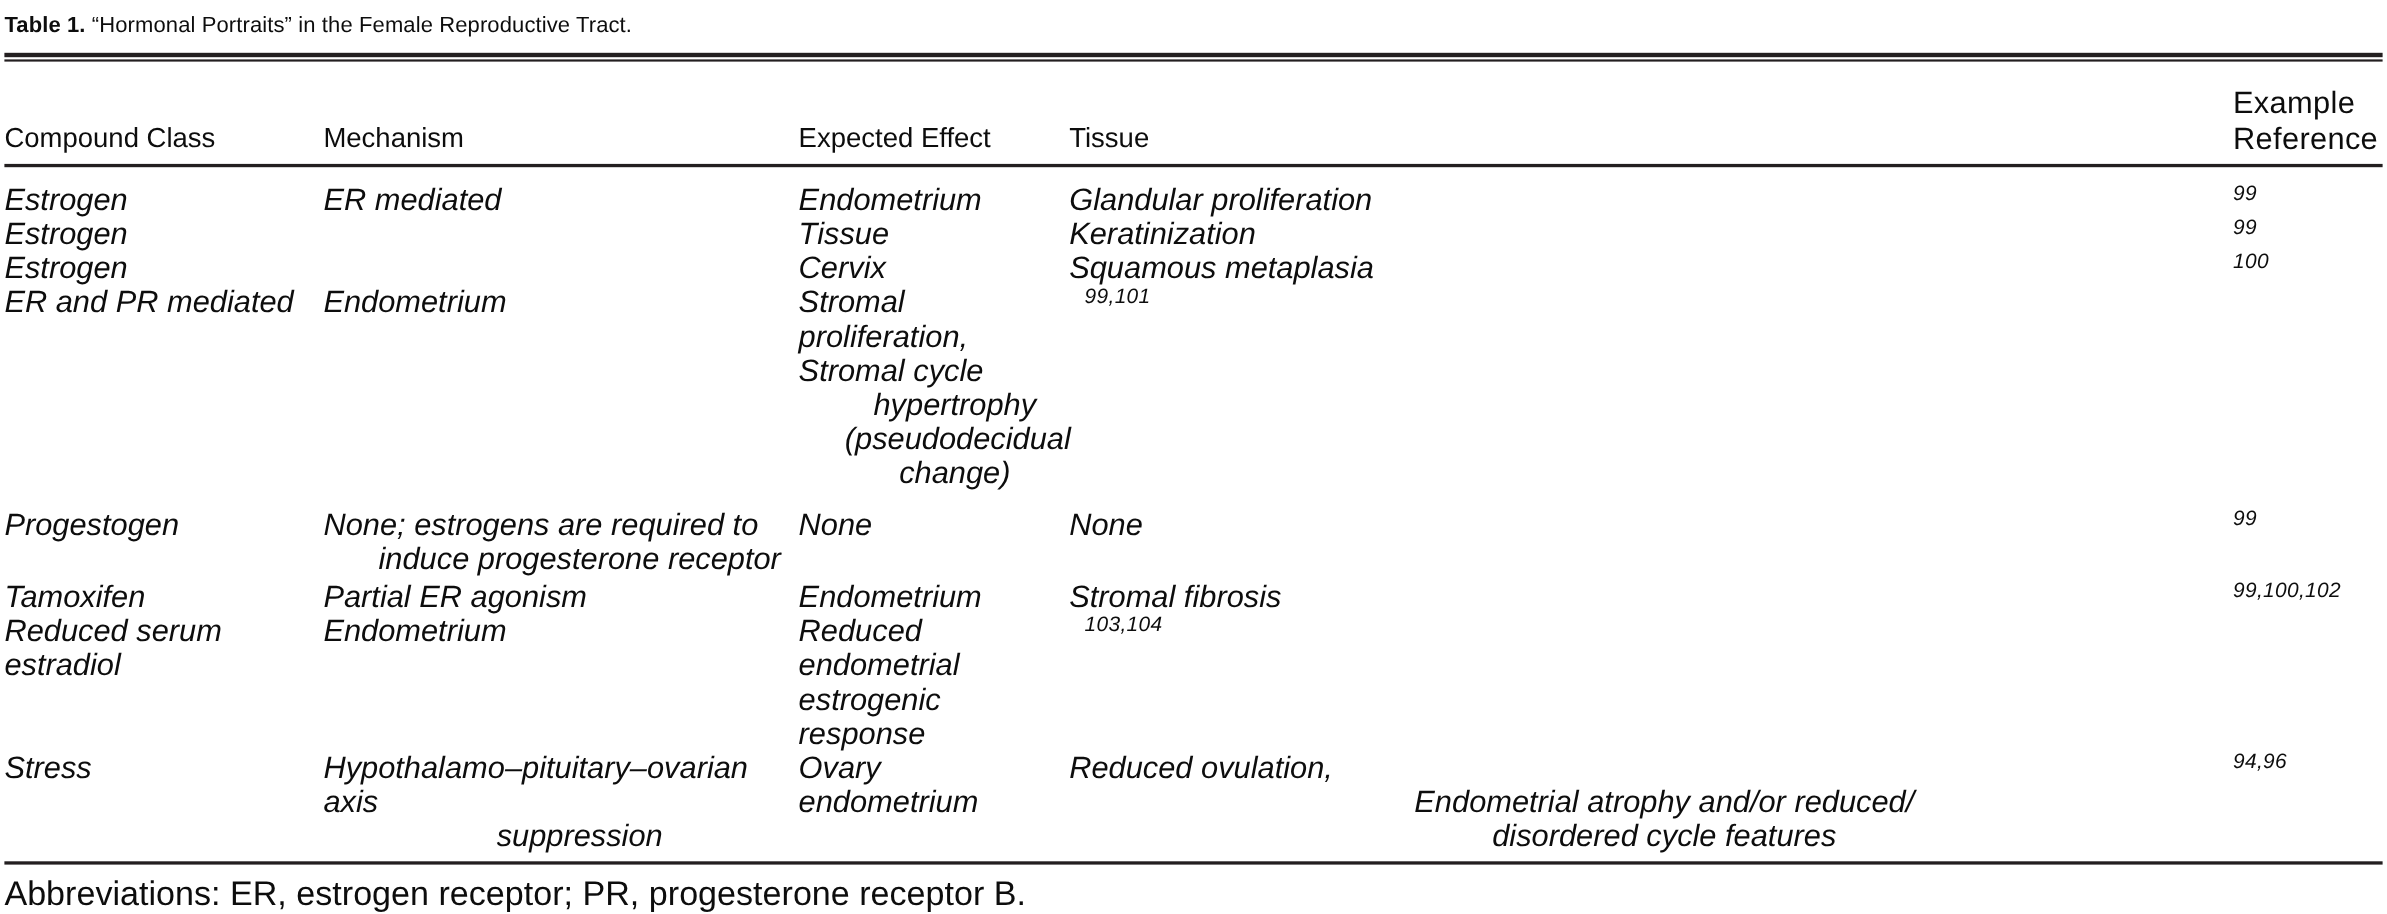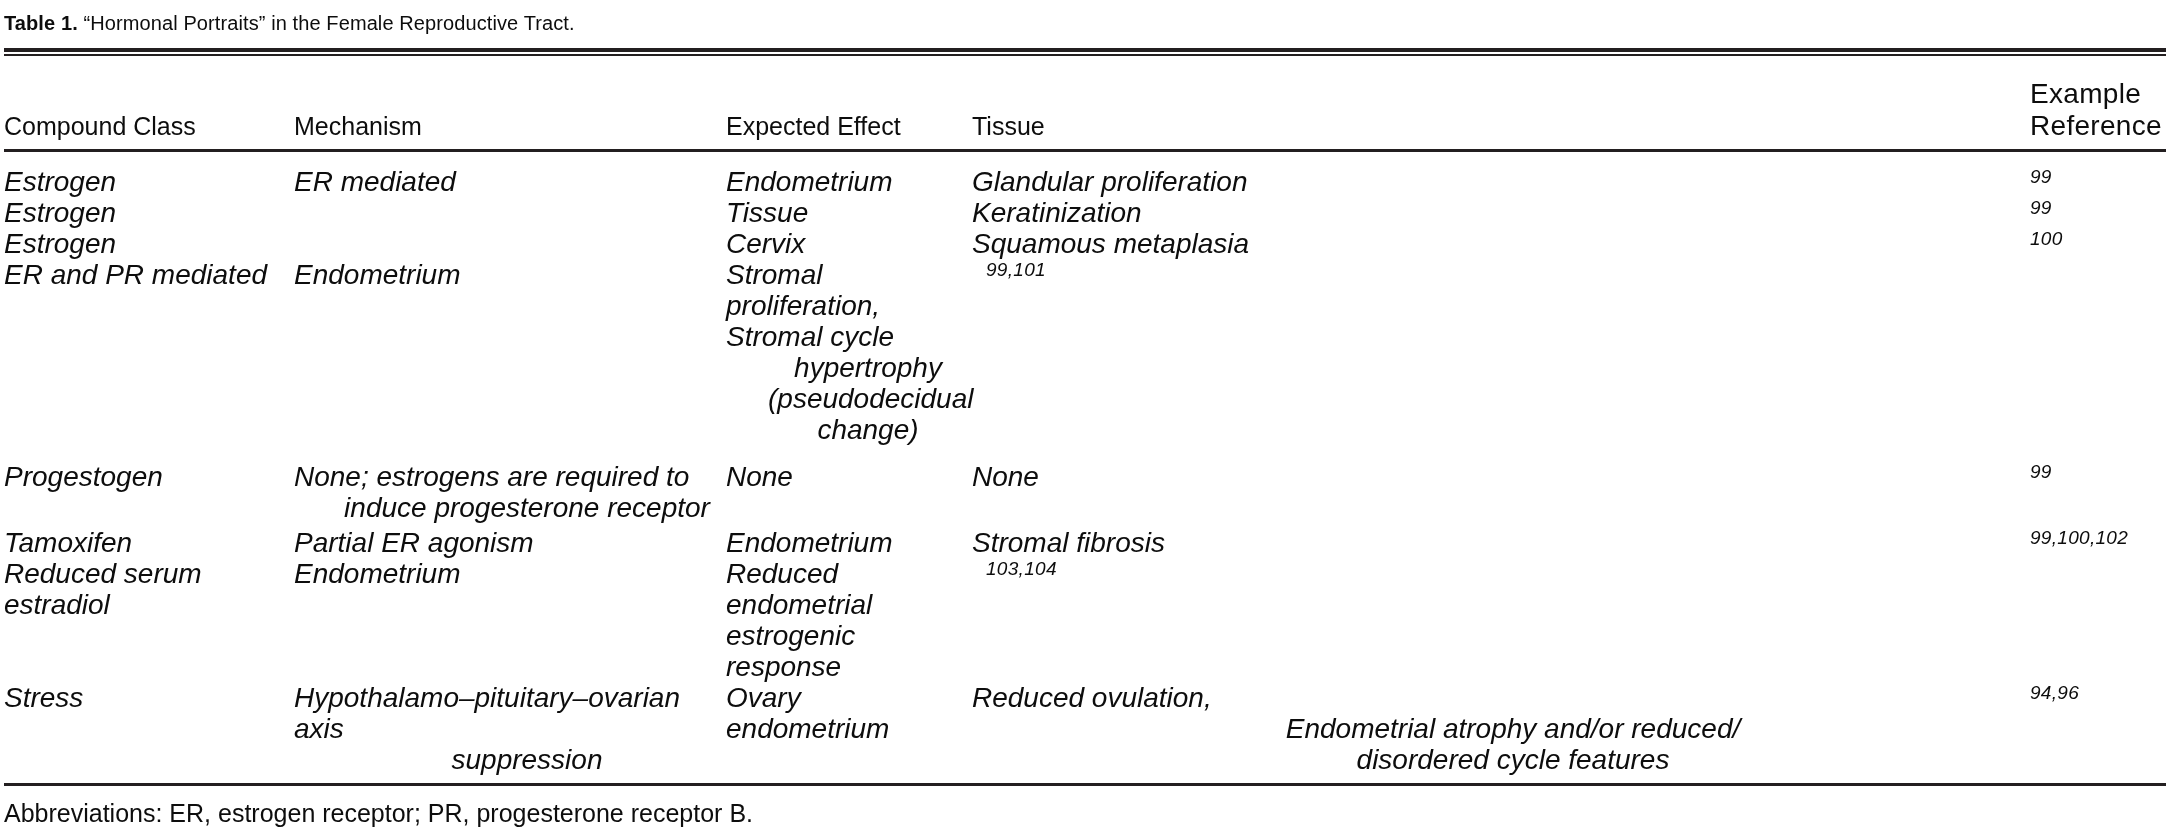--- a/index.html
+++ b/index.html
@@ -103,21 +103,21 @@
     letter-spacing: 0.3px;
     white-space: nowrap;
   }
   .cell.effect { padding-right: 4px; }
 
   .spacer-sm { height: 16px; }
   .spacer-xs { height: 4px; }
 
   
   .footnote {
-    font-size: 25px;
+    font-size: 31px;
     line-height: 30px;
     padding-top: 12px;
     white-space: nowrap;
   }
 </style>
 </head>
 <body>
 
 <div class="table-figure">
 

